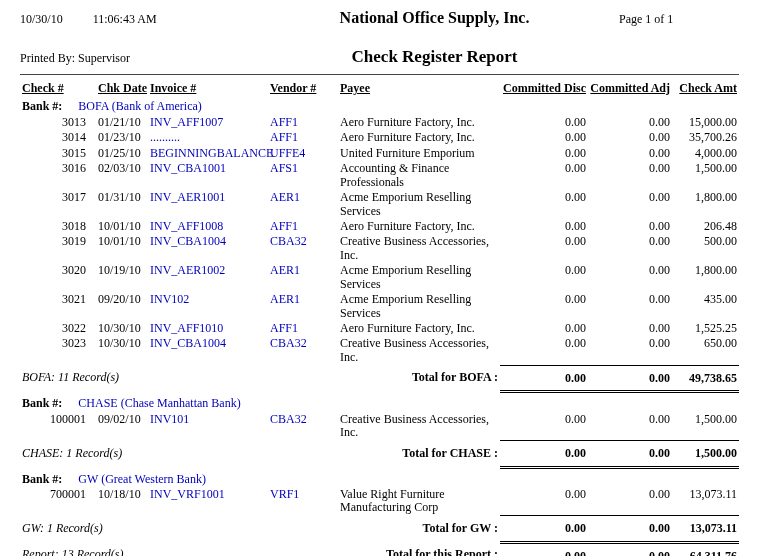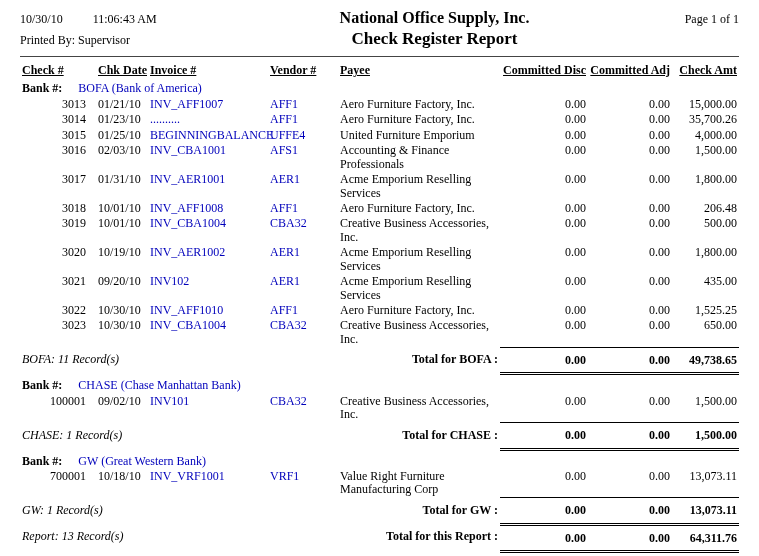--- a/index.html
+++ b/index.html
@@ -8,22 +8,22 @@
     width: 759px; height: 556px; overflow: hidden;
     font-family: "Liberation Serif", serif;
     font-size: 12px; color: #000;
   }
   .page { padding: 9px 20px 0 20px; }
 
   
   .top { display: flex; align-items: baseline; }
   .top-left { width: 230px; display: flex; gap: 30px; }
   .top-center { flex: 1; text-align: center; font-weight: bold; font-size: 16px; }
-  .top-right { width: 120px; text-align: right; }
-  .second { display: flex; align-items: baseline; margin-top: 2px; }
+  .top-right { width: 120px; }
+  .second { display: flex; align-items: baseline; margin-top: 20px; }
   .second-left { width: 230px; }
   .second-center { flex: 1; text-align: center; font-weight: bold; font-size: 17px; }
   .second-right { width: 120px; }
   .rule { border-bottom: 1px solid #444; margin-top: 7px; }
 
   
   table { width: 719px; border-collapse: collapse; table-layout: fixed; margin-top: 6px; }
   td, th { padding: 1px 2px; vertical-align: top; text-align: left; font-weight: normal; line-height: 1.12; }
   th .u { text-decoration: underline; font-weight: bold; }
   th.num, td.num { text-align: right; }

